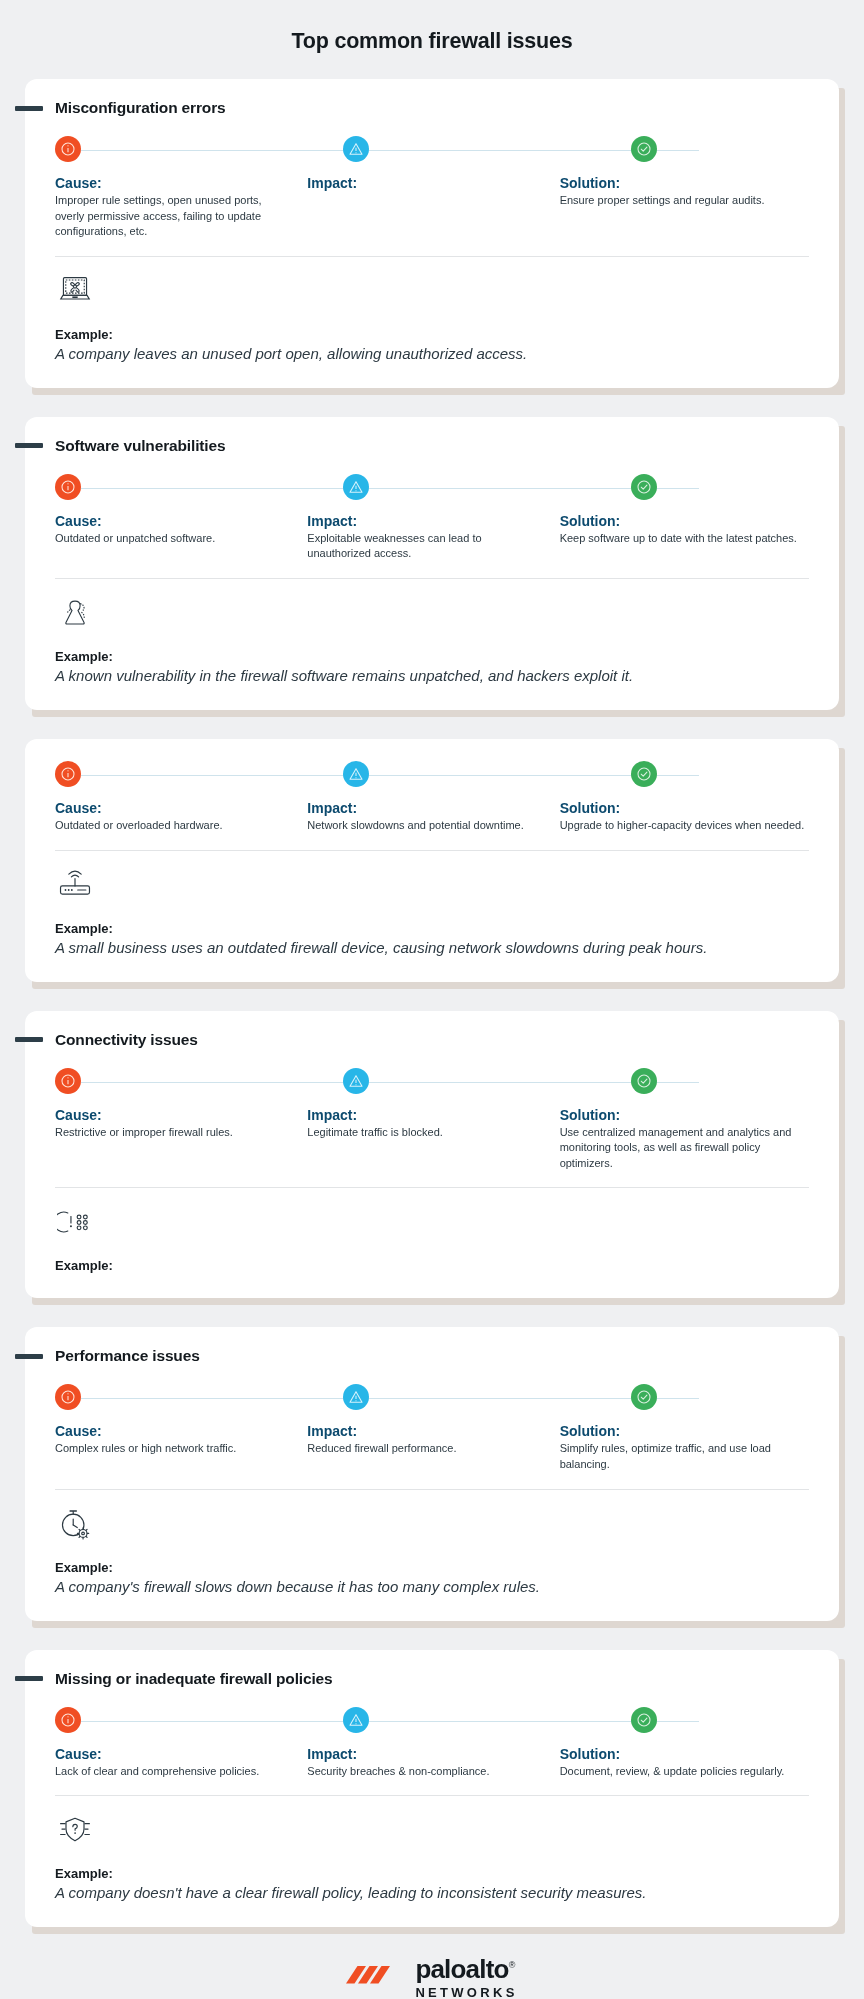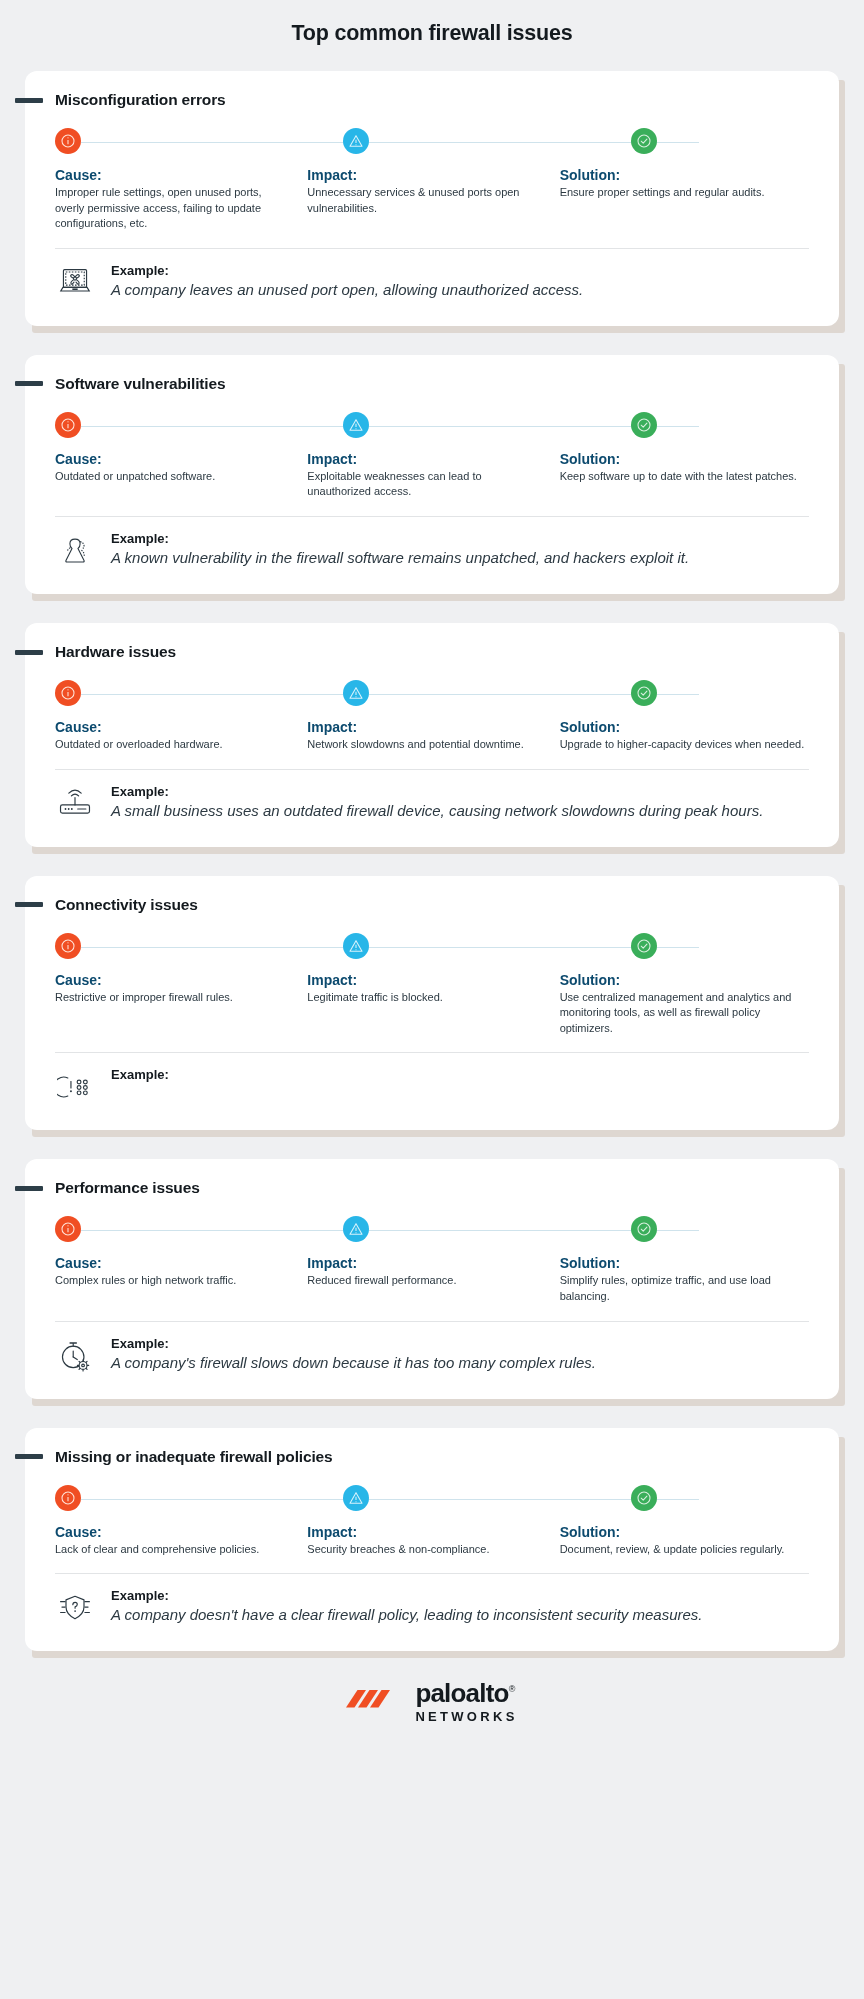--- a/index.html
+++ b/index.html
@@ -13,21 +13,21 @@
     overflow: hidden;
     position: relative;
   }
 
   .page-title {
     text-align: center;
     font-size: 21.5px;
     font-weight: bold;
     color: #141a1f;
     letter-spacing: -0.2px;
-    padding-top: 21px;
+    padding-top: 29px;
     padding-bottom: 0;
   }
 
   .cards {
     padding: 0 25px;
     margin-top: 25px;
   }
 
   .card-wrap {
     position: relative;
@@ -131,20 +131,21 @@
     height: 1px;
     background: #e2e4e6;
     margin: 16px 0 13px 0;
   }
 
   
   .example-row {
     display: flex;
     align-items: flex-start;
     gap: 16px;
+    flex-direction: column;
   }
   .example-icon {
     width: 40px;
     min-width: 40px;
     height: 40px;
     display: flex;
     align-items: center;
     justify-content: center;
     padding-top: 2px;
   }
@@ -232,21 +233,20 @@
             </svg>
         </div>
       </div>
       <div class="cols">
         <div class="col">
           <div class="col-label">Cause:</div>
           <div class="col-text">Improper rule settings, open unused ports, overly permissive access, failing to update configurations, etc.</div>
         </div>
         <div class="col">
           <div class="col-label">Impact:</div>
-          <div class="col-text">Unnecessary services &amp; unused ports open vulnerabilities.</div>
         </div>
         <div class="col">
           <div class="col-label">Solution:</div>
           <div class="col-text">Ensure proper settings and regular audits.</div>
         </div>
       </div>
       <div class="divider"></div>
       <div class="example-row">
         <div class="example-icon">
           <svg width="36" height="32" viewBox="0 0 40 36" fill="none" stroke="#2c3942" stroke-width="1.3">
@@ -327,24 +327,20 @@
           <div class="example-label">Example:</div>
           <div class="example-text">A known vulnerability in the firewall software remains unpatched, and hackers exploit it.</div>
         </div>
       </div>
     </div>
   </div>
 
   <div class="card-wrap">
     <div class="card-shadow"></div>
     <div class="card">
-      <div class="card-title-row">
-        <span class="title-dash"></span>
-        <span class="card-title">Hardware issues</span>
-      </div>
       <div class="icon-row">
         <div class="conn-line"></div>
         <div class="badge cause">
           <svg width="16" height="16" viewBox="0 0 24 24" fill="none" stroke="#ffe3d8" stroke-width="1.6">
               <circle cx="12" cy="12" r="9"></circle>
               <line x1="12" y1="10.5" x2="12" y2="17"></line>
               <circle cx="12" cy="7.3" r="0.9" fill="#ffe3d8" stroke="none"></circle>
             </svg>
         </div>
         <div class="badge impact">

